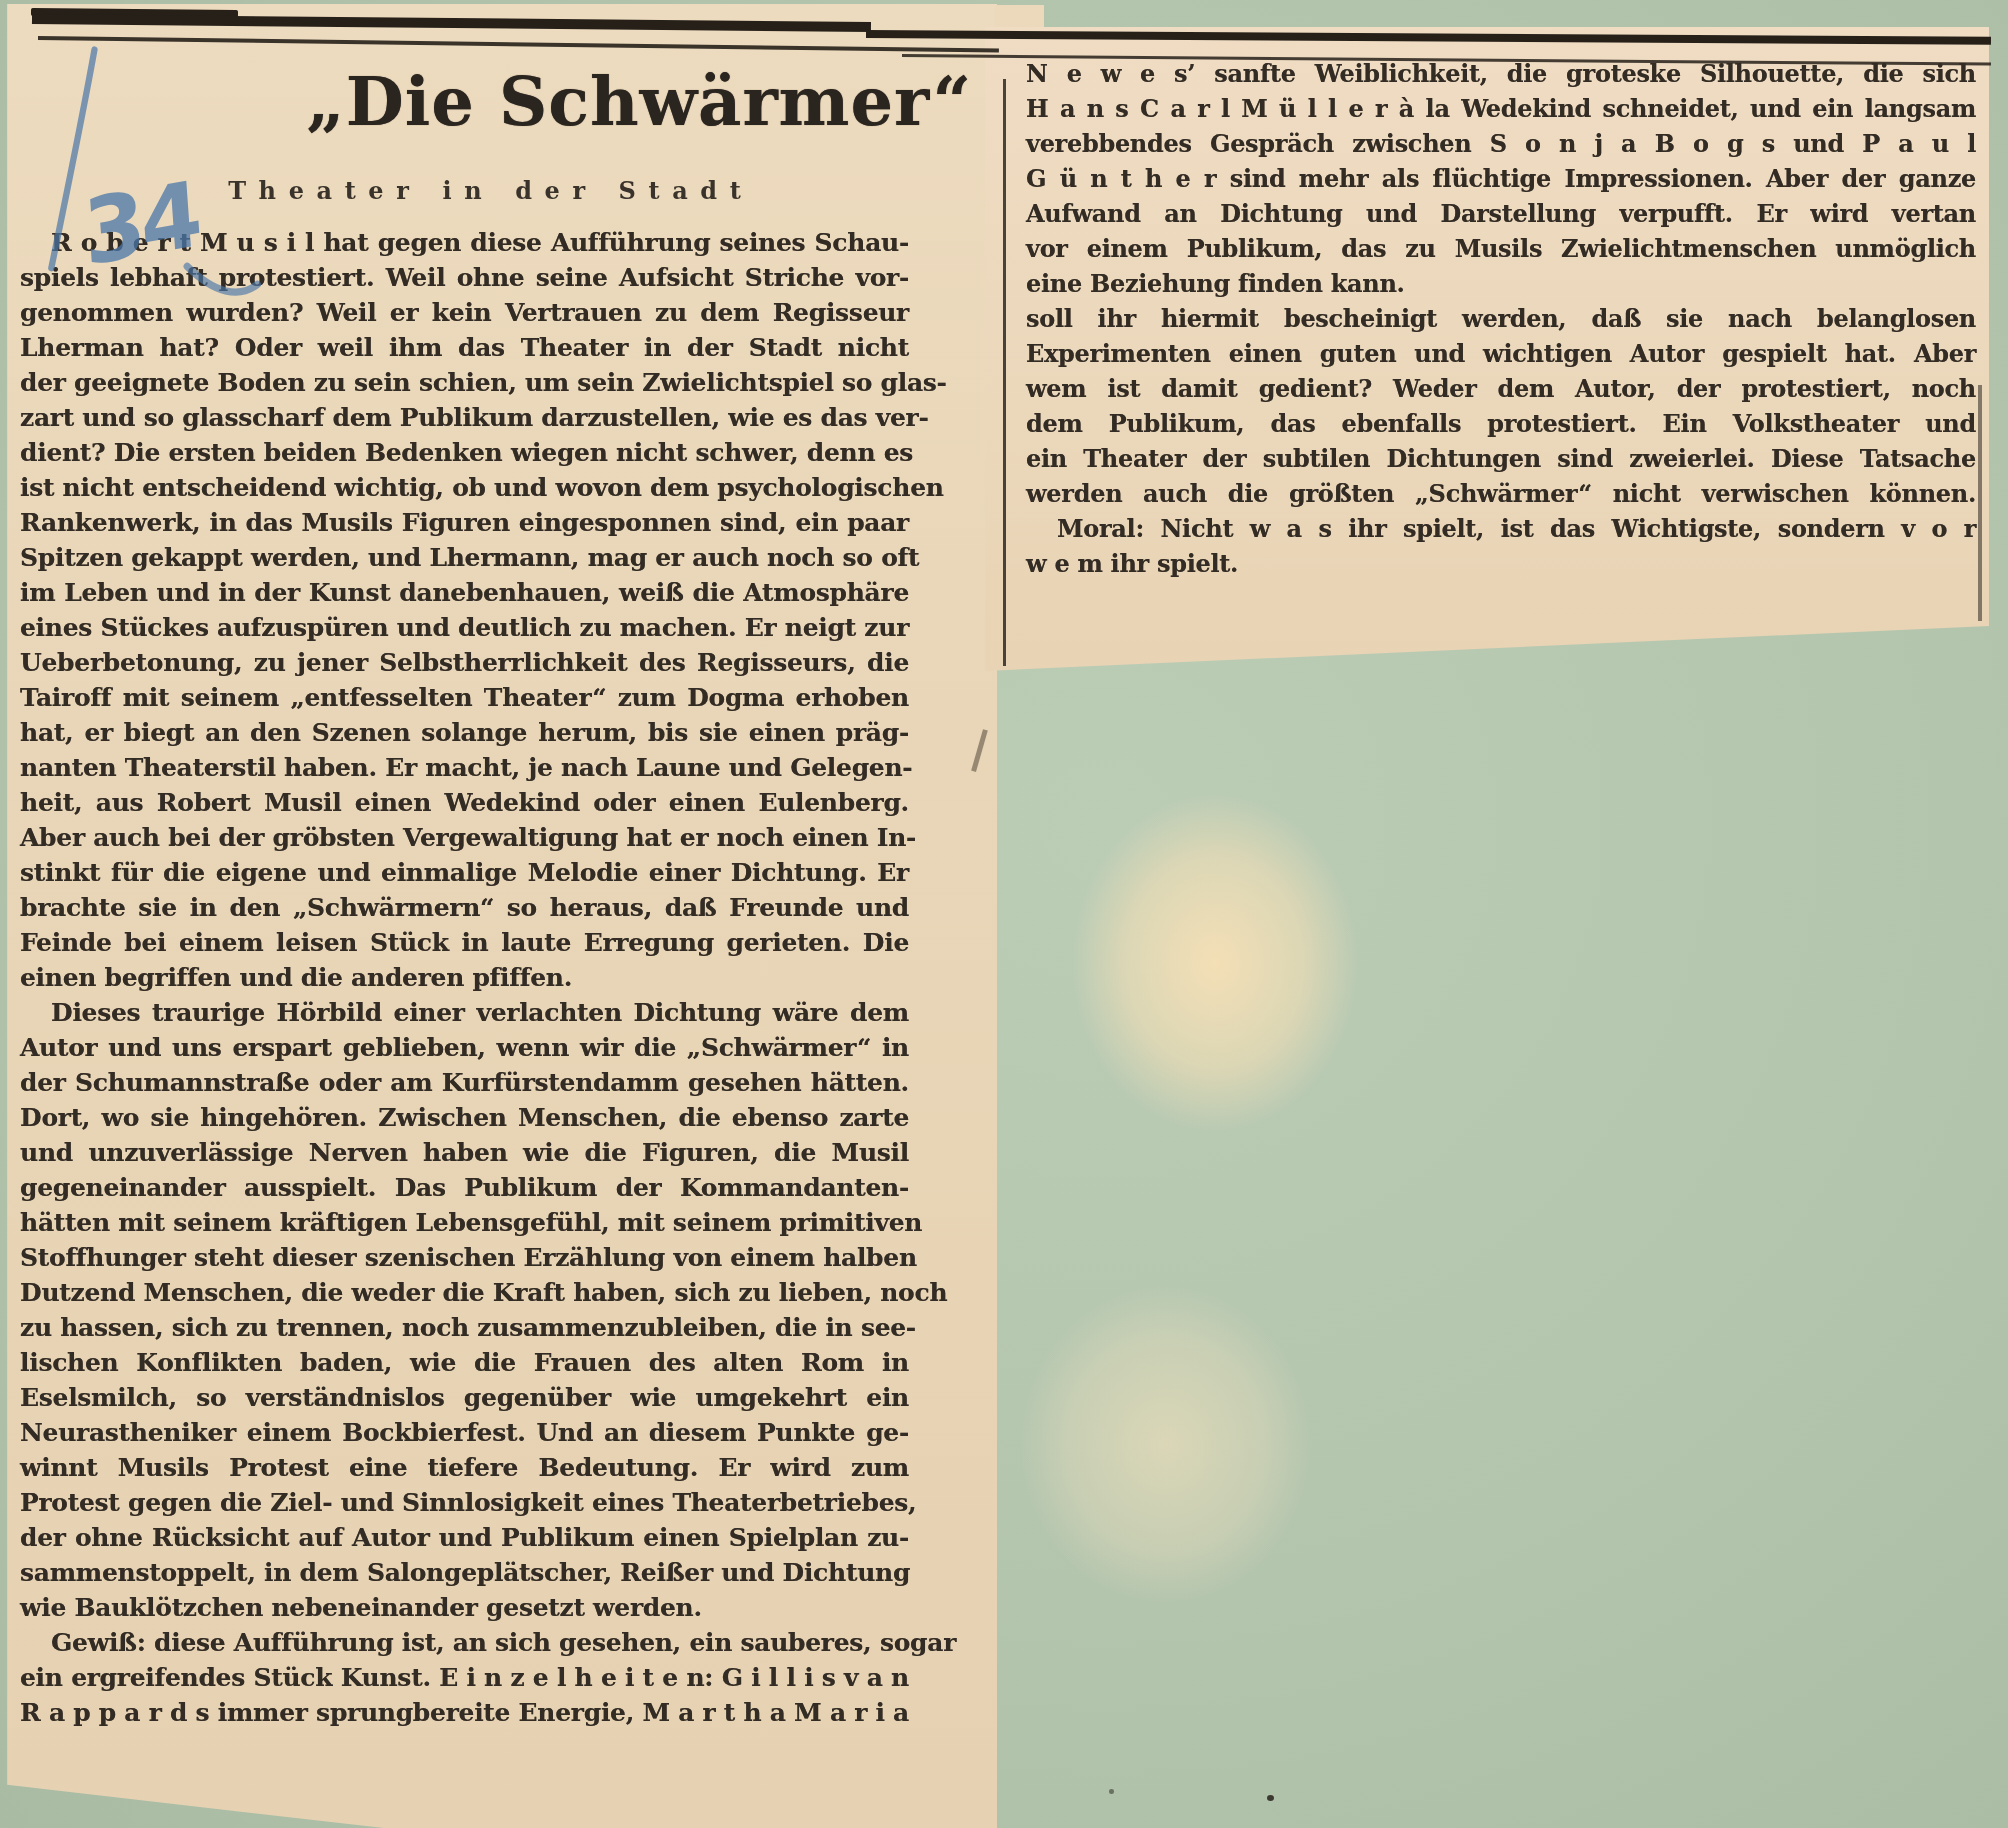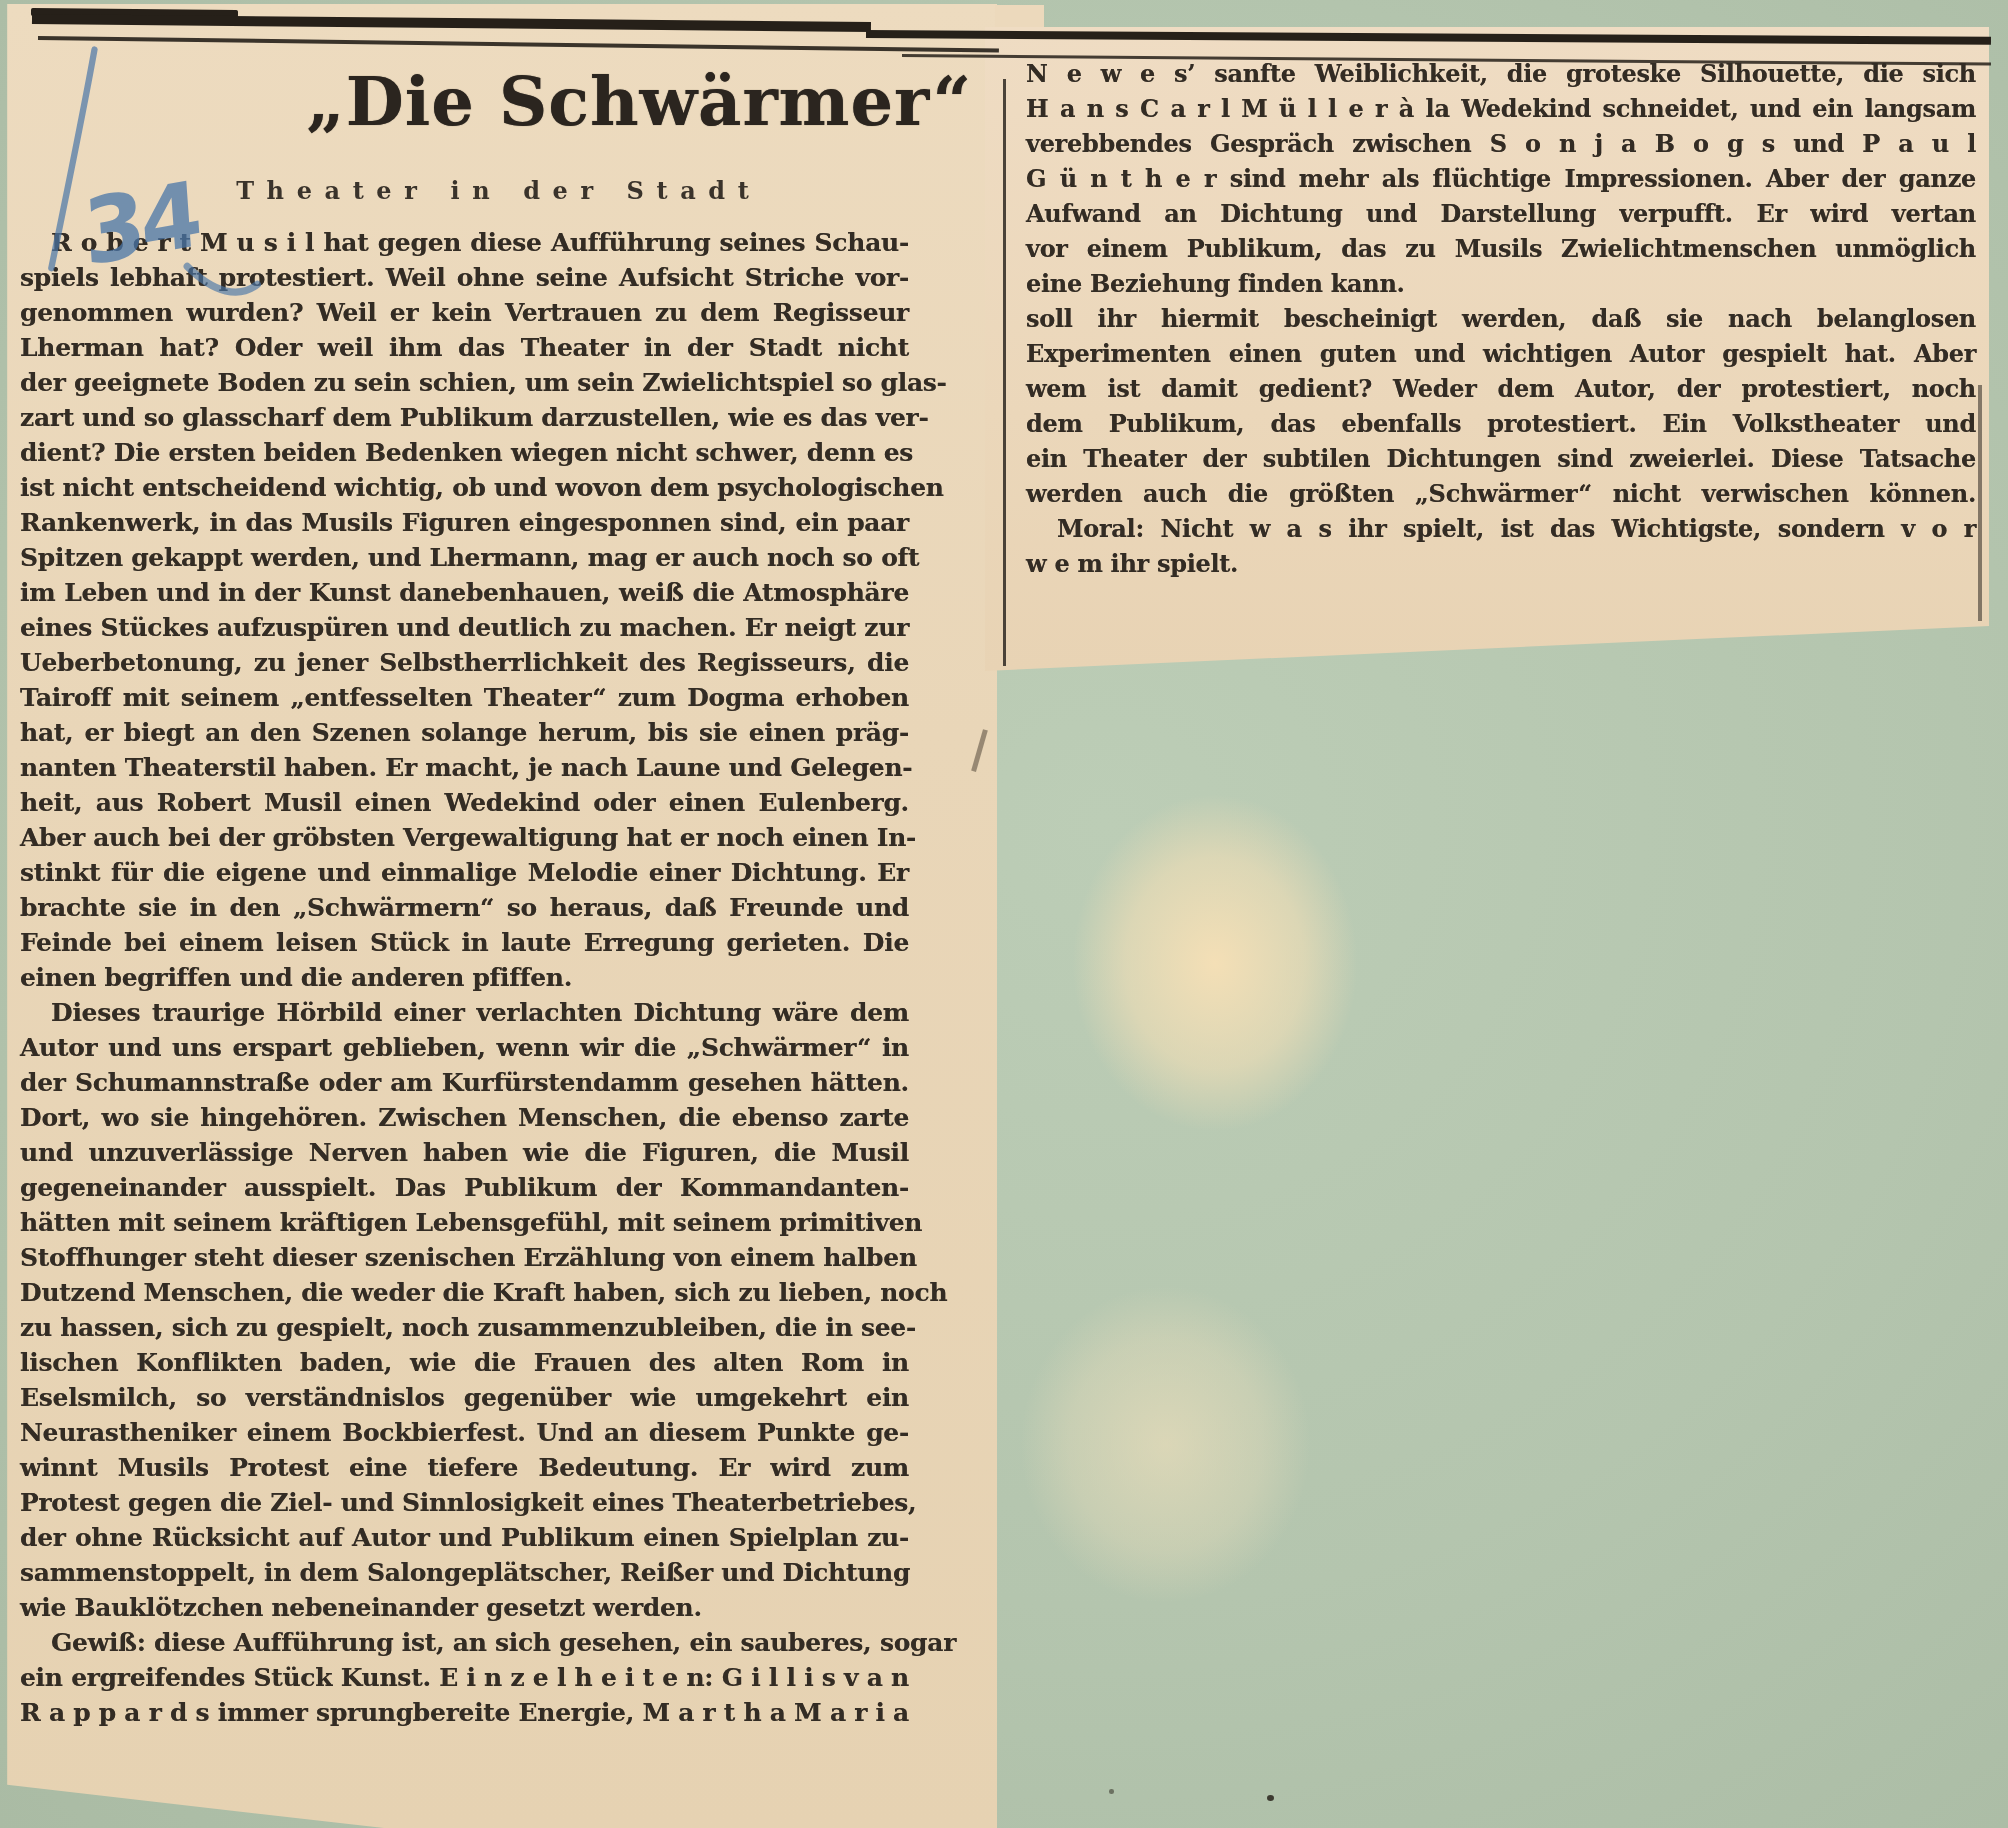--- a/index.html
+++ b/index.html
@@ -39,21 +39,21 @@
   .edge-mark{left:1978px;top:385px;width:3.6px;height:236px;background:#2e2822;opacity:.55;}
   .slash-mark{left:977px;top:729px;width:4.5px;height:43px;background:#54483a;opacity:.55;transform:rotate(16deg);}
 
   .ink{color:#332c24;}
   .title{
     position:absolute;left:27px;top:62px;width:945px;text-align:right;
     font-size:67px;font-weight:bold;letter-spacing:0.9px;color:#2b251f;
     text-shadow:0 0 0.9px rgba(43,37,31,.7);
   }
   .subtitle{
-    position:absolute;left:20px;top:176px;width:945px;text-align:center;
+    position:absolute;left:12px;top:176px;width:945px;text-align:center;
     font-size:24px;font-weight:bold;letter-spacing:12.6px;text-indent:12.6px;color:#3a332b;
   }
   .col{position:absolute;font-weight:bold;text-shadow:0 0 0.5px rgba(51,44,36,.6);}
   .colL{left:20px;top:225px;width:889px;font-size:25px;}
   .colR{left:1026px;top:56px;width:950px;font-size:24px;}
   .tline{
     height:35px;line-height:35px;letter-spacing:-0.3px;
     text-align:justify;text-align-last:justify;white-space:nowrap;overflow:visible;
   }
   .colR .tline{height:35px;line-height:35px;}
@@ -119,21 +119,21 @@
       <div class="tline pend">einen begriffen und die anderen pfiffen.</div>
       <div class="tline ind">Dieses traurige Hörbild einer verlachten Dichtung wäre dem</div>
       <div class="tline">Autor und uns erspart geblieben, wenn wir die „Schwärmer“ in</div>
       <div class="tline">der Schumannstraße oder am Kurfürstendamm gesehen hätten.</div>
       <div class="tline">Dort, wo sie hingehören.  Zwischen Menschen, die ebenso zarte</div>
       <div class="tline">und unzuverlässige Nerven haben wie die Figuren, die Musil</div>
       <div class="tline">gegeneinander ausspielt.  Das Publikum der Kommandanten-</div>
       <div class="tline">hätten mit seinem kräftigen Lebensgefühl, mit seinem primitiven</div>
       <div class="tline">Stoffhunger steht dieser szenischen Erzählung von einem halben</div>
       <div class="tline">Dutzend Menschen, die weder die Kraft haben, sich zu lieben, noch</div>
-      <div class="tline">zu hassen, sich zu gespielt, noch zusammenzubleiben, die in see-</div>
+      <div class="tline">zu hassen, sich zu trennen, noch zusammenzubleiben, die in see-</div>
       <div class="tline">lischen Konflikten baden, wie die Frauen des alten Rom in</div>
       <div class="tline">Eselsmilch, so verständnislos gegenüber  wie  umgekehrt  ein</div>
       <div class="tline">Neurastheniker einem Bockbierfest.  Und an diesem Punkte ge-</div>
       <div class="tline">winnt Musils Protest eine tiefere Bedeutung.  Er wird zum</div>
       <div class="tline">Protest gegen die Ziel- und Sinnlosigkeit eines Theaterbetriebes,</div>
       <div class="tline">der ohne Rücksicht auf Autor und Publikum einen Spielplan zu-</div>
       <div class="tline">sammenstoppelt, in dem Salongeplätscher, Reißer und Dichtung</div>
       <div class="tline pend">wie Bauklötzchen nebeneinander gesetzt werden.</div>
       <div class="tline ind">Gewiß: diese Aufführung ist, an sich gesehen, ein sauberes, sogar</div>
       <div class="tline">ein ergreifendes Stück Kunst.  E i n z e l h e i t e n:  G i l l i s  v a n</div>

